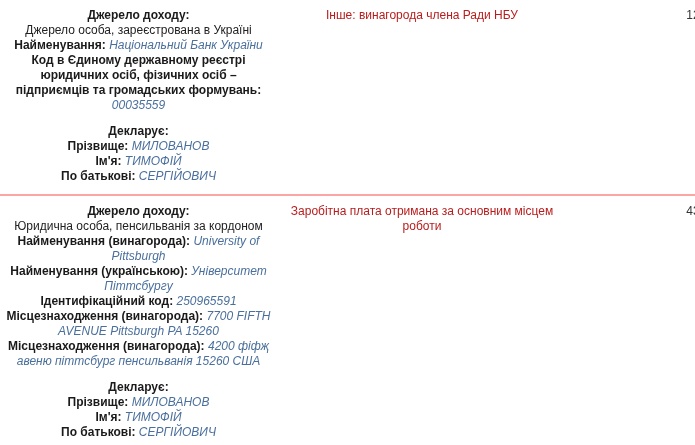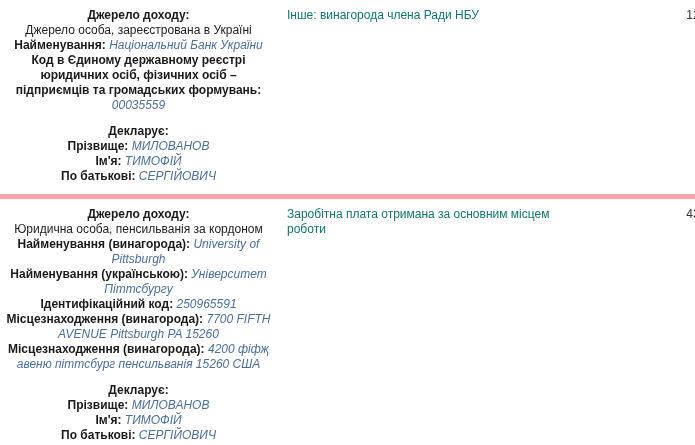--- a/index.html
+++ b/index.html
@@ -17,34 +17,35 @@
   }
   .declaration-table {
     width: 695px;
     border-collapse: collapse;
     table-layout: fixed;
   }
   .declaration-table td {
     vertical-align: top;
     padding: 0;
     border-top: 1px solid #d8d8d8;
-    border-bottom: 5px solid #fca5a5;
+    border-bottom: 2px solid #fca5a5;
   }
   .declaration-table tr:first-child td {
     border-top: none;
   }
   .col-source {
     width: 265px;
     padding: 8px 6px 10px 6px !important;
     text-align: center;
   }
   .col-type {
     width: 270px;
     padding: 8px 10px 10px 10px !important;
-    color: #0f766e;
+    text-align: center;
+    color: #b91c1c;
   }
   .col-amount {
     width: 160px;
     padding: 8px 14px 10px 6px !important;
     text-align: right;
     color: #333333;
   }
   .lbl {
     font-weight: bold;
     color: #1a1a1a;

